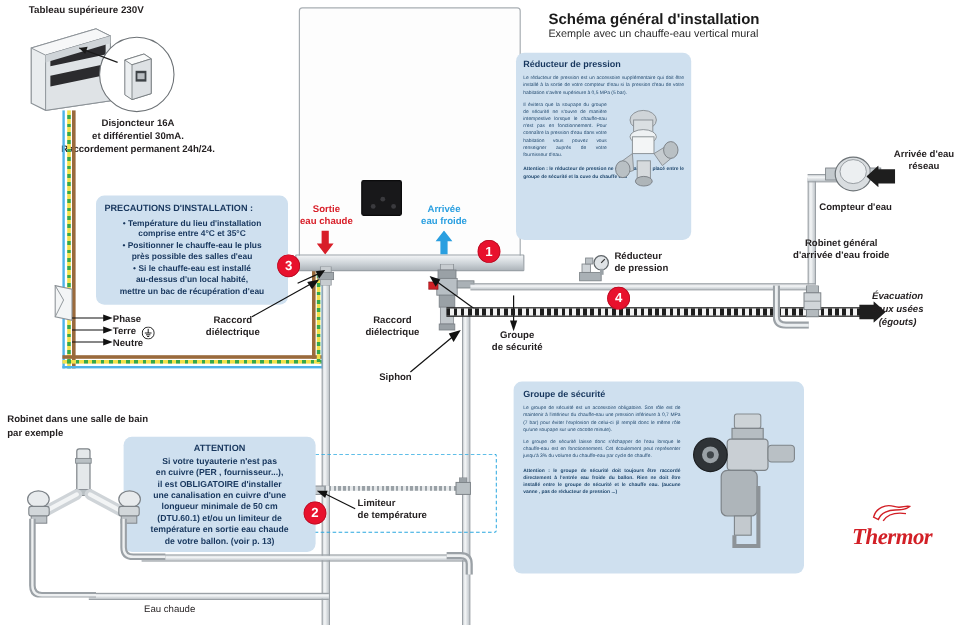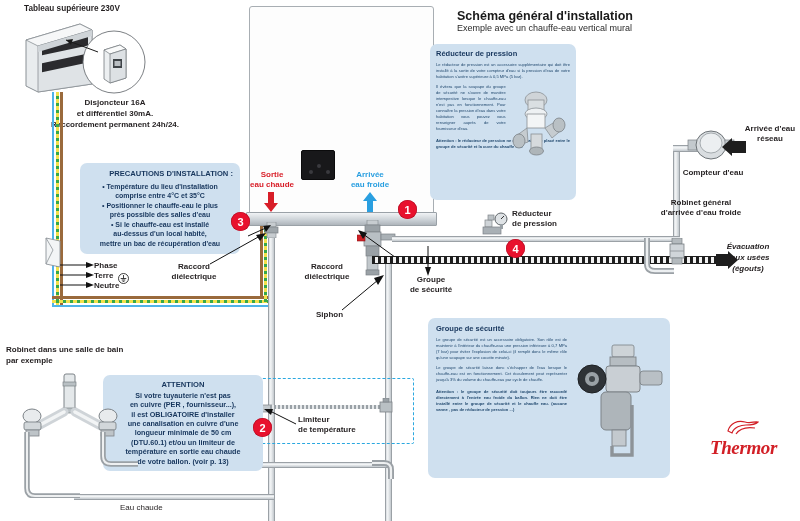--- a/index.html
+++ b/index.html
@@ -23,21 +23,21 @@
     background: #cfe0ef;
     border-radius: 7px;
     padding: 6px 7px;
   }
   .infobox .bt { font-size: 7.5px; font-weight: bold; color: #17365d; margin-bottom: 4px; }
   .infobox .tiny {
     font-size: 4.1px; color: #20486e; line-height: 1.48;
     text-align: justify;
   }
   .infobox .tiny.b { font-weight: bold; }
-  .prec-title { font-size: 7.6px; font-weight: bold; color: #17365d; text-align: right; margin-bottom: 4px; }
+  .prec-title { font-size: 7.6px; font-weight: bold; color: #17365d; text-align: left; margin-bottom: 4px; }
   .prec-body { font-size: 7px; font-weight: bold; color: #17365d; text-align: center; line-height: 1.35; }
   .att-title { font-size: 7.6px; font-weight: bold; color: #17365d; text-align: center; margin-bottom: 2px; }
   .att-body { font-size: 7.2px; font-weight: bold; color: #17365d; text-align: center; line-height: 1.3; }
 
   
   .marker {
     width: 19px; height: 19px; border-radius: 50%;
     background: #e8112d; color: #fff;
     font-size: 11px; font-weight: bold;
     display: flex; align-items: center; justify-content: center;
@@ -438,21 +438,21 @@
     <div class="lbl lbl-b" style="white-space:pre-line; line-height:1.3;">Limiteur
 de température</div>
   </div>
   <div class="abs" style="left:262px; top:408px;">
     <svg width="36" height="22" viewBox="0 0 36 22">
       <line x1="34" y1="16" x2="8" y2="3" stroke="#111" stroke-width="1"></line>
       <polygon points="2,1 11,1 9,7" fill="#111"></polygon>
     </svg>
   </div>
 
-  <div class="abs infobox" style="left:103px; top:364px; width:160px; padding:5px 6px;margin-top:11px;">
+  <div class="abs infobox" style="left:103px; top:364px; width:160px; padding:5px 6px;">
     <div class="att-title">ATTENTION</div>
     <div class="att-body">Si votre tuyauterie n'est pas</div>
     <div class="att-body">en cuivre (PER , fournisseur...),</div>
     <div class="att-body">il est OBLIGATOIRE d'installer</div>
     <div class="att-body">une canalisation en cuivre d'une</div>
     <div class="att-body">longueur minimale de 50 cm</div>
     <div class="att-body">(DTU.60.1) et/ou un limiteur de</div>
     <div class="att-body">température en sortie eau chaude</div>
     <div class="att-body">de votre ballon. (voir p. 13)</div>
   </div>

